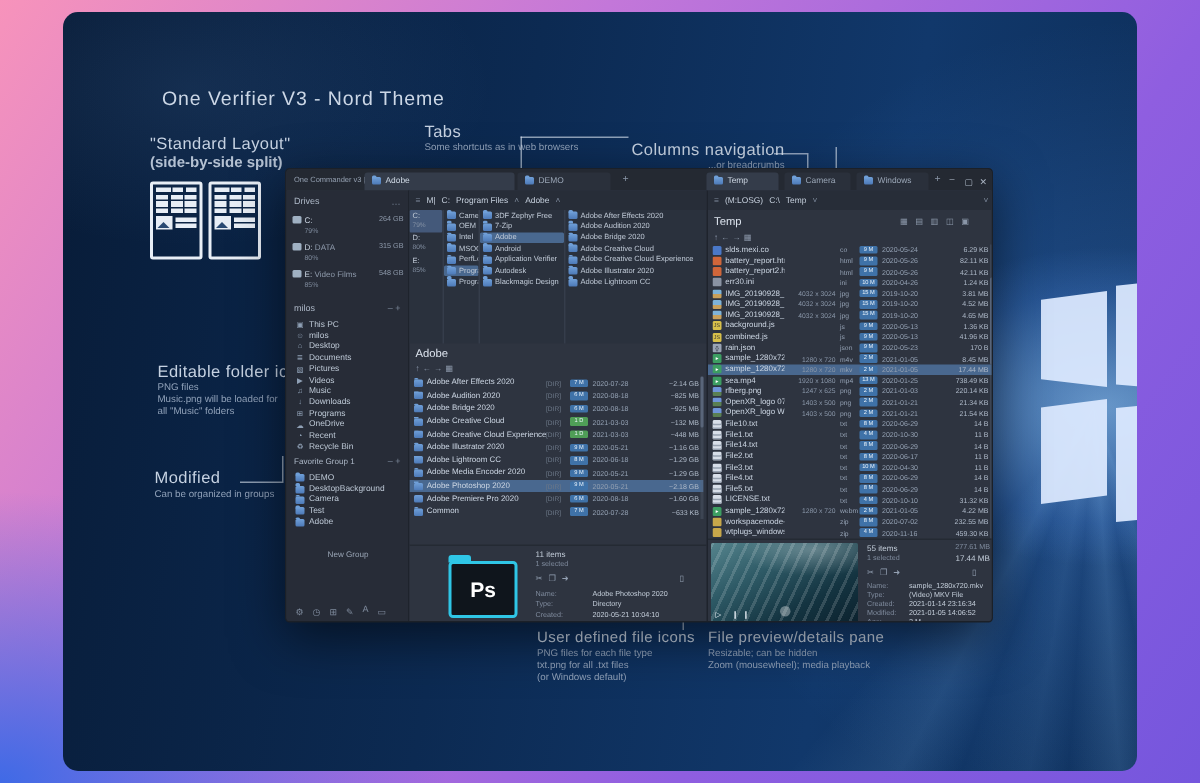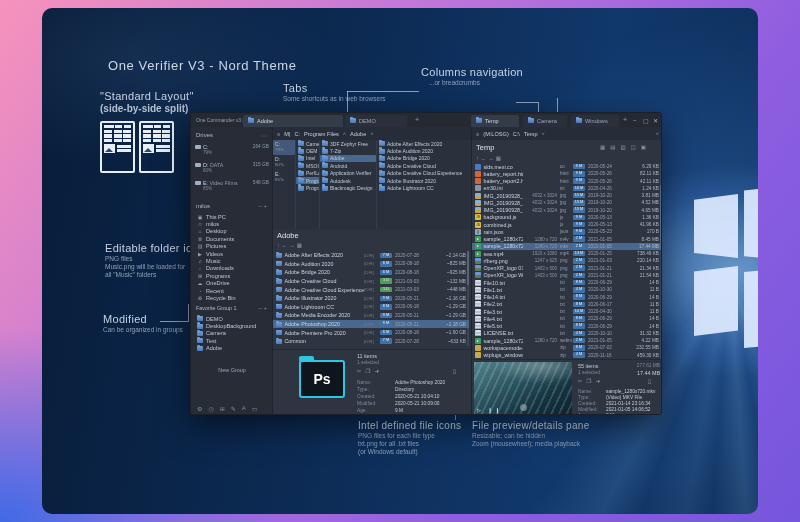--- a/index.html
+++ b/index.html
@@ -185,36 +185,36 @@
           <div class="mlines">
             <div></div>
             <div></div>
           </div>
         </div>
   </div>
   <div class="ann" style="left:241px;top:74px;">
     <div class="t1">Tabs</div>
     <div class="t2">Some shortcuts as in web browsers</div>
   </div>
-  <div class="ann" style="left:379px;top:58px;">
+  <div class="ann" style="left:379px;top:86px;text-align:right;">
     <div class="t1">Columns navigation</div>
     <div class="t2" style="margin-left:8px;">...or breadcrumbs</div>
   </div>
   <div class="ann" style="left:63px;top:234px;">
     <div class="t1">Editable folder icons</div>
     <div class="t2">PNG files</div>
     <div class="t2">Music.png will be loaded for</div>
     <div class="t2">all "Music" folders</div>
   </div>
   <div class="ann" style="left:61px;top:305px;">
     <div class="t1">Modified</div>
     <div class="t2">Can be organized in groups</div>
   </div>
   <div class="ann" style="left:316px;top:412px;">
-    <div class="t1" style="font-size:10px;">Intel defined file icons</div>
+    <div class="t1" style="font-size:10px;">User defined file icons</div>
     <div class="t2">PNG files for each file type</div>
     <div class="t2">txt.png for all .txt files</div>
     <div class="t2">(or Windows default)</div>
   </div>
   <div class="ann" style="left:430px;top:412px;">
     <div class="t1" style="font-size:10px;text-align:center;">File preview/details pane</div>
     <div class="t2">Resizable; can be hidden</div>
     <div class="t2">Zoom (mousewheel); media playback</div>
   </div>
   <div class="wm" style="left:243px;top:297px;">TG@极客分享</div>
@@ -595,21 +595,21 @@
               </span>
               <span class="dir">[DIR]</span>
               <span class="badge">7 M</span>
               <span class="dt">2020-07-28</span>
               <span class="sz">~633 KB</span>
             </div>
           </div>
       <div class="sbtrack" style="left:194px;top:124px;height:95px;">
             <div class="sbthumb" style="top:0;height:34px;"></div>
           </div>
-      <div class="foot" style="left:0;top:222px;width:198px;height:67px;">
+      <div class="foot" style="left:0;top:236px;width:198px;height:67px;">
         <div class="psfolder" style="left:26px;top:10px;">
           <div class="pstxt">Ps</div>
         </div>
         <span class="stat" style="left:84px;top:3px;">11 items</span>
         <span class="statd" style="left:84px;top:10px;">1 selected</span>
         <div class="acticons" id="lact" style="left:84px;top:18px;"><span>✂</span><span>❐</span><span>➜</span></div>
         <span class="acticons" style="left:180px;top:18px;letter-spacing:0;">▯</span>
         <span class="dlab" style="left:84px;top:30px;">Name:</span>
         <span class="dval" style="left:122px;top:30px;">Adobe Photoshop 2020</span>
         <span class="dlab" style="left:84px;top:37px;">Type:</span>

